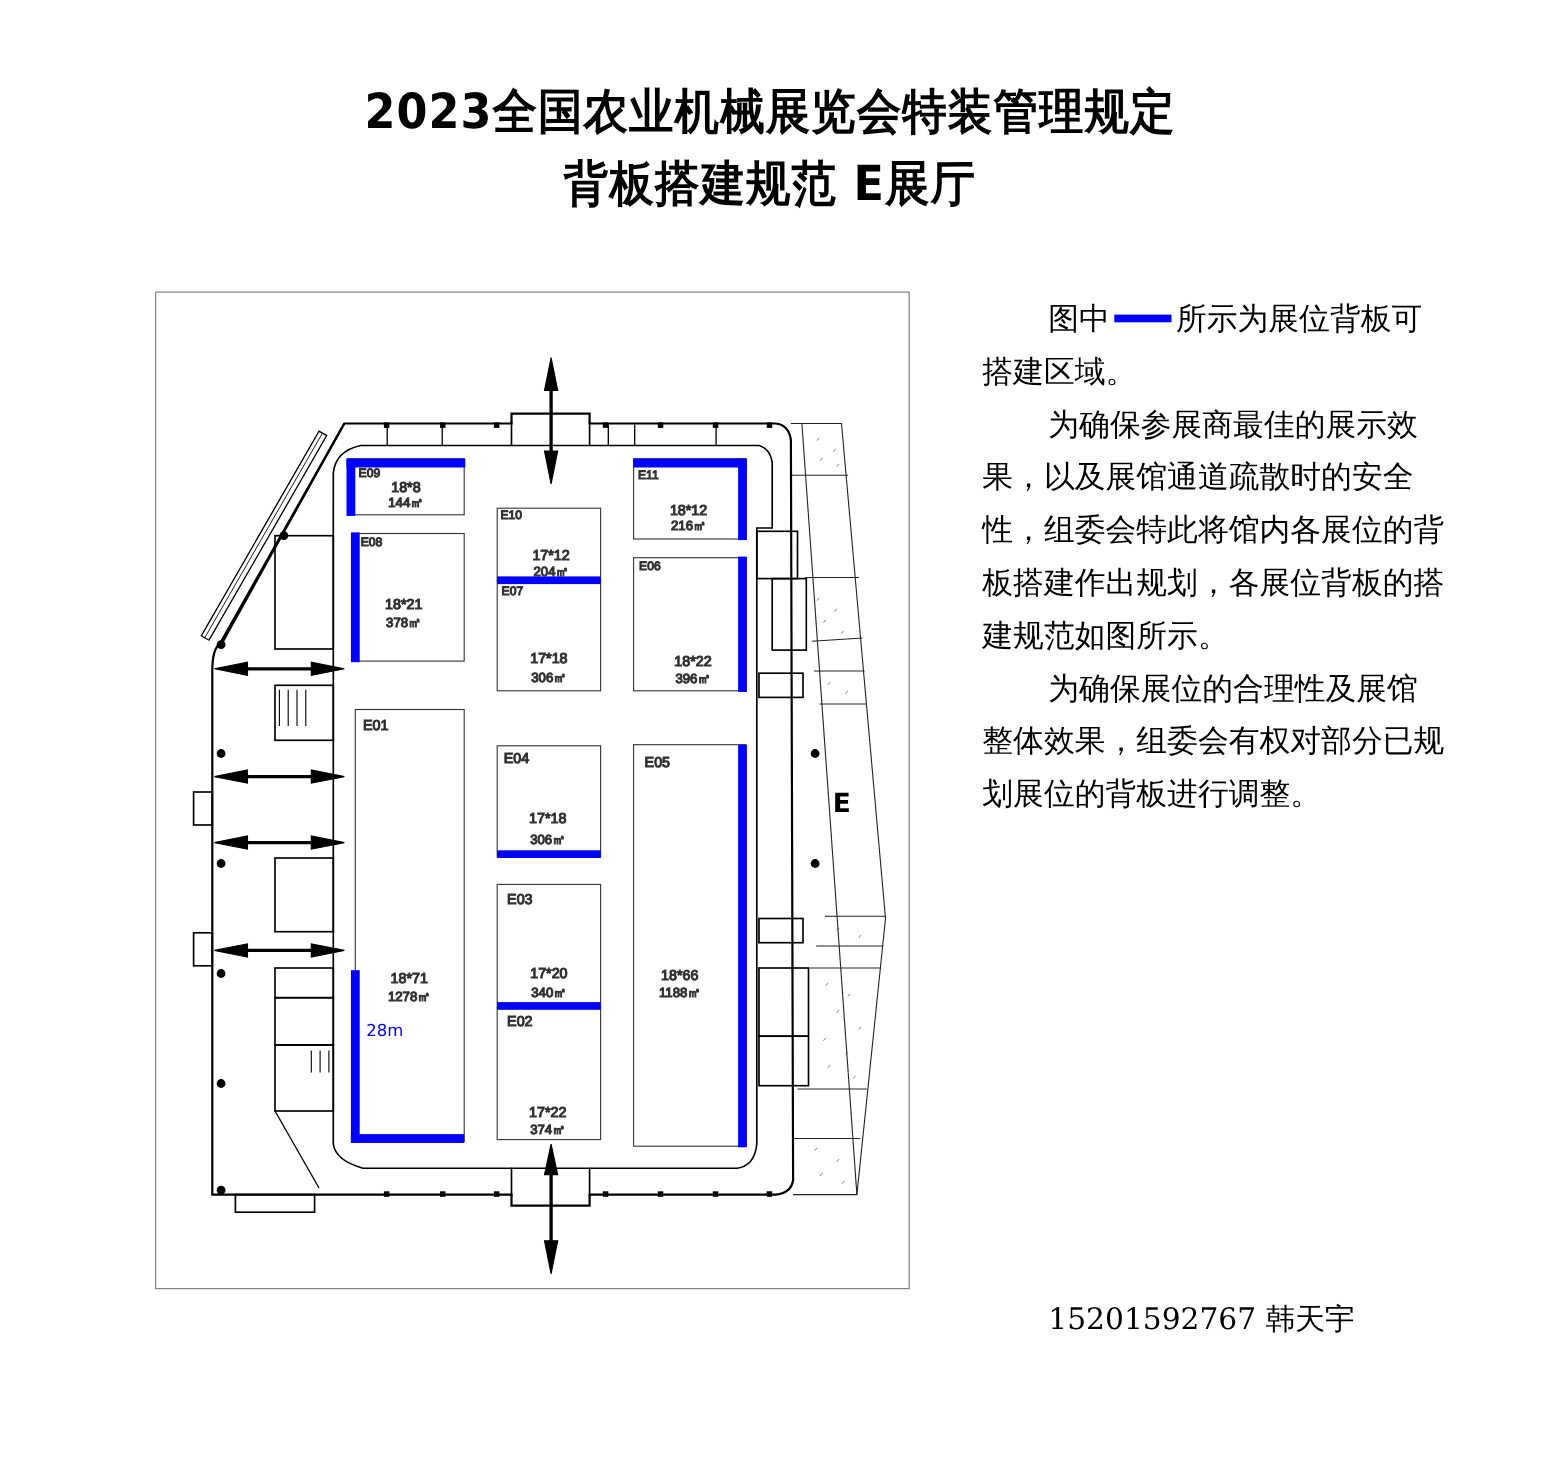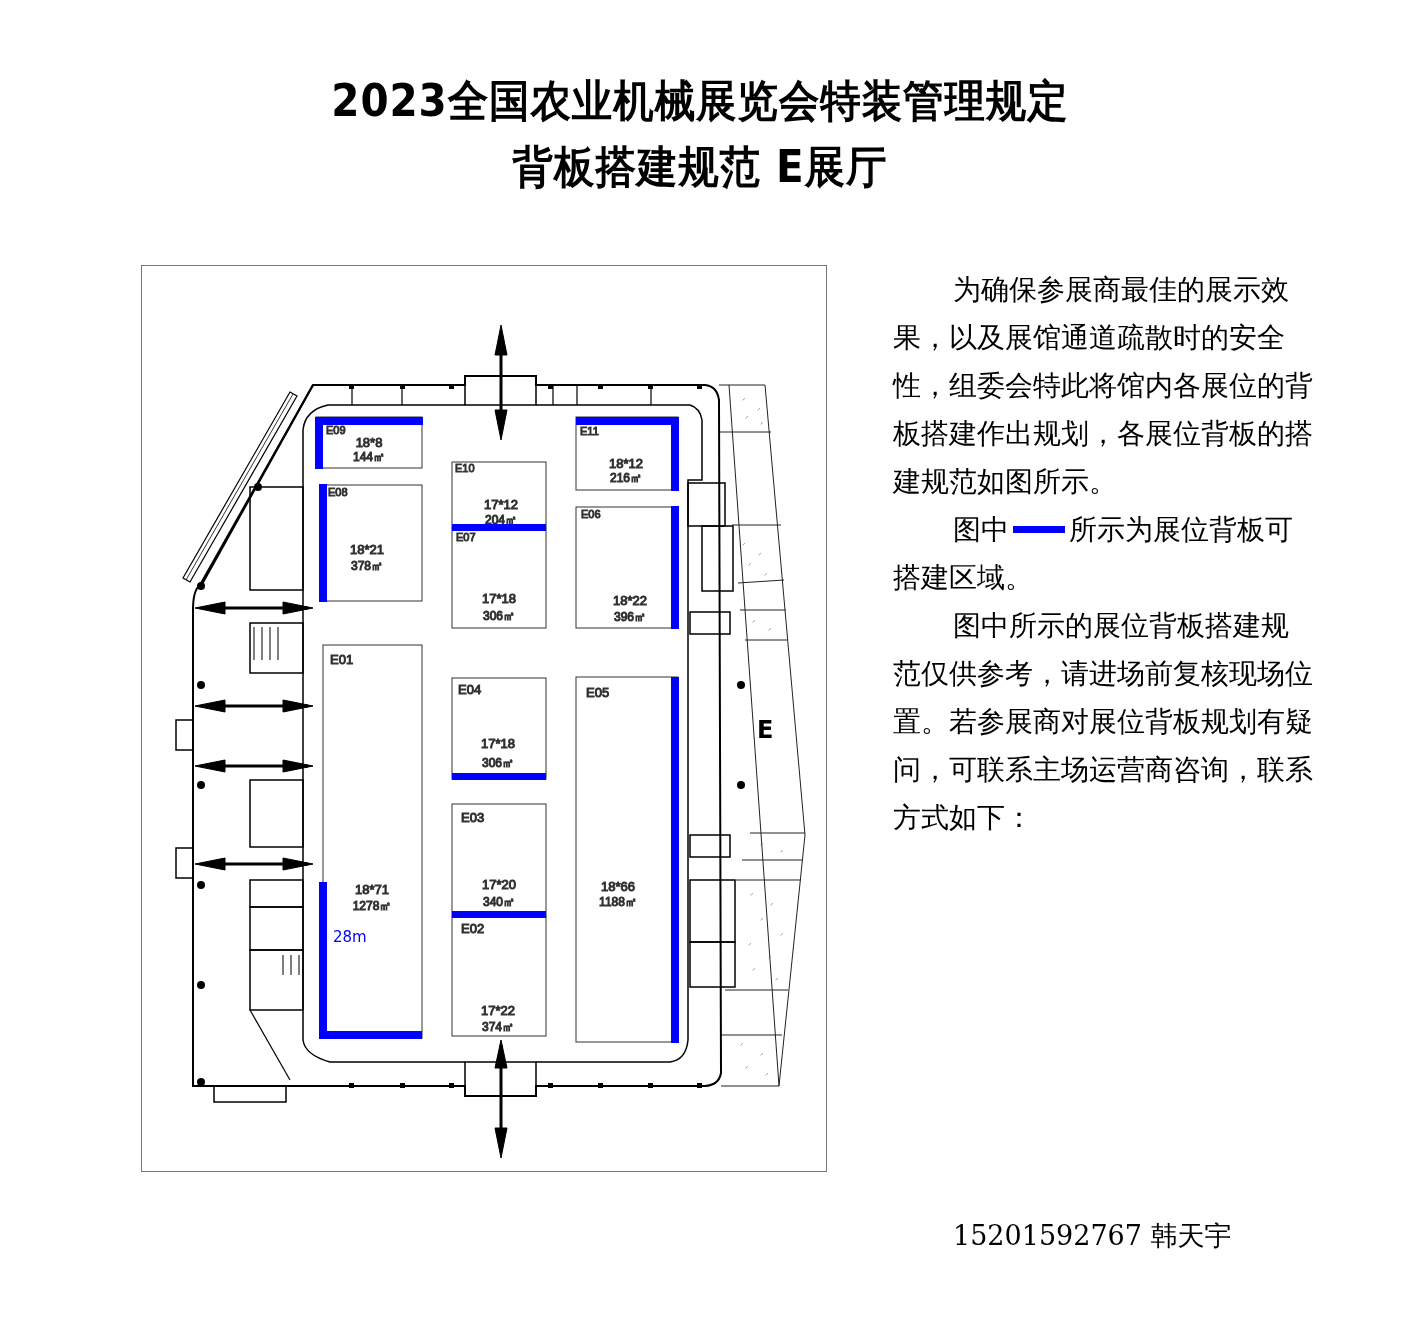--- a/index.html
+++ b/index.html
@@ -14,21 +14,21 @@
                 border: 1px solid #777; box-sizing: border-box; }
   #plan-frame svg { position: absolute; left: -1px; top: -1px; }
   .notes { position: absolute; left: 893px; top: 266px; width: 420px;
            font-family: "DejaVu Sans", sans-serif; font-size: 28px; line-height: 48px; }
   .notes p { margin: 0; }
   .notes .ind { text-indent: 60px; }
   .notes.serif { font-family: "DejaVu Serif", "Liberation Serif", serif; }
   .legend-swatch { display: inline-block; width: 52px; height: 7px; background: #0000ff;
                    vertical-align: middle; margin: 0 4px 4px 4px; }
   .contact { position: absolute; left: 953px; top: 1180px; font-family: "DejaVu Serif", serif;
-             font-size: 27px; line-height: 40px; margin-top: 36px; }
+             font-size: 27px; line-height: 40px; }
   .booth-id { font-family: "Liberation Sans", sans-serif; font-size: 11px; fill: #000; }
   .booth-id-lg { font-family: "Liberation Sans", sans-serif; font-size: 13px; fill: #000; }
   .booth-dim { font-family: "Liberation Sans", sans-serif; font-size: 13px; fill: #000; }
   .booth-area { font-family: "Liberation Sans", sans-serif; font-size: 12px; fill: #000; }
 </style>
 </head>
 <body>
 
 <div class="title l1">2023全国农业机械展览会特装管理规定</div>
 <div class="title l2">背板搭建规范 E展厅</div>
@@ -263,22 +263,22 @@
     <rect x="452" y="911" width="94" height="7"></rect>
     <rect x="671" y="677" width="8" height="366"></rect>
     <rect x="319" y="882" width="8" height="157"></rect>
     <rect x="319" y="1031" width="103" height="8"></rect>
   </g>
   <text x="333" y="942" font-family="DejaVu Sans, sans-serif" font-size="15" fill="#0000ff">28m</text>
 </svg>
 </div>
 
 <div class="notes">
+  <p class="ind"><span>图中</span><span class="legend-swatch"></span><span>所示为展位背板可搭建区域。</span></p>
   <p class="ind">为确保参展商最佳的展示效果，以及展馆通道疏散时的安全性，组委会特此将馆内各展位的背板搭建作出规划，各展位背板的搭建规范如图所示。</p>
-  <p class="ind"><span>图中</span><span class="legend-swatch"></span><span>所示为展位背板可搭建区域。</span></p>
 </div>
 <div class="notes serif" style="top:602px;">
-  <p class="ind">图中所示的展位背板搭建规范仅供参考，请进场前复核现场位置。若参展商对展位背板规划有疑问，可联系主场运营商咨询，联系方式如下：</p>
+  <p class="ind">为确保展位的合理性及展馆整体效果，组委会有权对部分已规划展位的背板进行调整。</p>
 </div>
 <div class="contact">
   <span>15201592767</span>
   <span>韩天宇</span>
 </div>
 
 </body></html>

